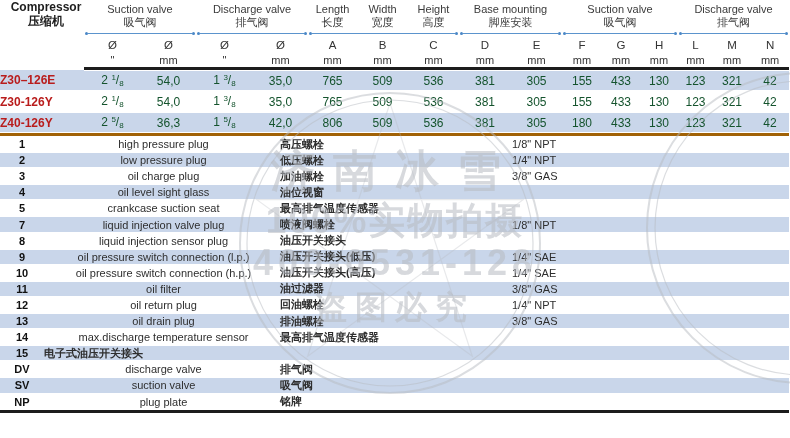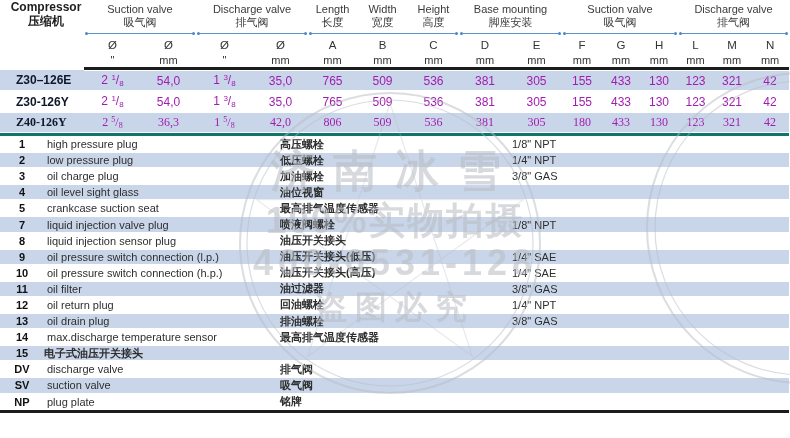--- a/index.html
+++ b/index.html
@@ -13,33 +13,33 @@
   .comp-cell{text-align:left;vertical-align:top;padding-left:8px;}
   .comp-en,.comp-cn{font-weight:bold;font-size:12px;line-height:14px;color:#1d1d1d;}
   .g-en{font-size:11px;line-height:13px;color:#3a3a3a;padding-top:3px;}
   .g-cn{font-size:11px;line-height:13px;color:#3a3a3a;}
   .dimrow td{height:8px;}
   .dimline{display:flex;align-items:center;height:8px;padding:0 1px;}
   .dimline .dot{width:3px;height:3px;border-radius:50%;background:#4a87c6;flex:0 0 auto;}
   .dimline .bar{flex:1 1 auto;height:1px;background:#5b94cd;}
   .letrow td{font-size:11.5px;height:15px;text-align:center;color:#333;}
   .unitrow td{font-size:11px;height:15px;text-align:center;color:#333;border-bottom:3px solid #1c1c1c;}
-  .mrow td{height:21px;font-size:12px;text-align:center;color:#a21caf;}
-  .mrow .mname{text-align:left;padding-left:16px;font-weight:bold;font-size:12px;color:#0f172a;}
+  .mrow td{height:21px;font-size:12px;text-align:center;color:#14532d;}
+  .mrow .mname{text-align:left;padding-left:0;font-weight:bold;font-size:12px;color:#b91c1c;}
   .mrow.shaded td{background:#c9d6ea;box-shadow:inset 0 1px 0 #fff,inset 0 -1px 0 #fff;}
-  tbody.models tr:last-child td{border-bottom:3px solid #0f766e;font-family:Liberation Serif, serif;}
+  tbody.models tr:last-child td{border-bottom:3px solid #a16207;}
   sup.fr{font-size:8px;vertical-align:4px;}
   sub.fr{font-size:8px;vertical-align:-2px;}
 
   
   #parts{width:789px;border-bottom:3px solid #1c1c1c;}
   .prow{display:grid;grid-template-columns:44px 236px 230px 1fr;align-items:center;height:16.1px;}
   .prow.shaded{background:#c9d6ea;box-shadow:inset 0 1px 0 #fff,inset 0 -1px 0 #fff;}
   .p-no{font-weight:bold;font-size:11px;text-align:center;color:#111;}
-  .p-en{font-size:11px;padding-left:3px;color:#2e2e2e;}
+  .p-en{font-size:11px;padding-left:3px;color:#2e2e2e;text-align:center;}
   .p-cn{font-size:11px;color:#2e2e2e;font-weight:bold;}
   .p-spec{font-size:11px;color:#2e2e2e;padding-left:2px;}
 
   
   #watermark{position:absolute;left:0;top:0;width:790px;height:438px;pointer-events:none;z-index:5;}
   .wm-text{position:absolute;width:790px;text-align:center;color:#b7bbc2;opacity:.55;
     font-weight:bold;font-family:Liberation Sans, sans-serif;}
   #wm1{top:142px;font-size:44px;letter-spacing:18px;}
   #wm2{top:196px;font-size:37px;letter-spacing:2px;}
   #wm3{top:242px;font-size:36px;letter-spacing:5px;}

